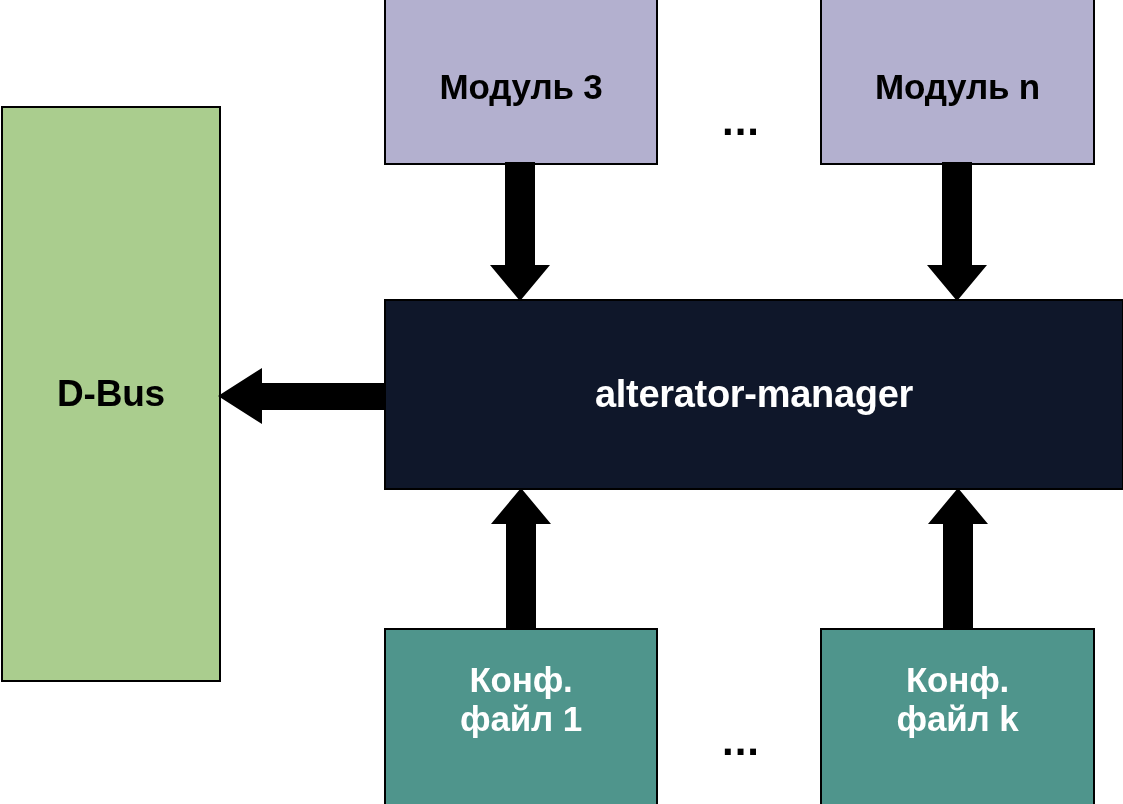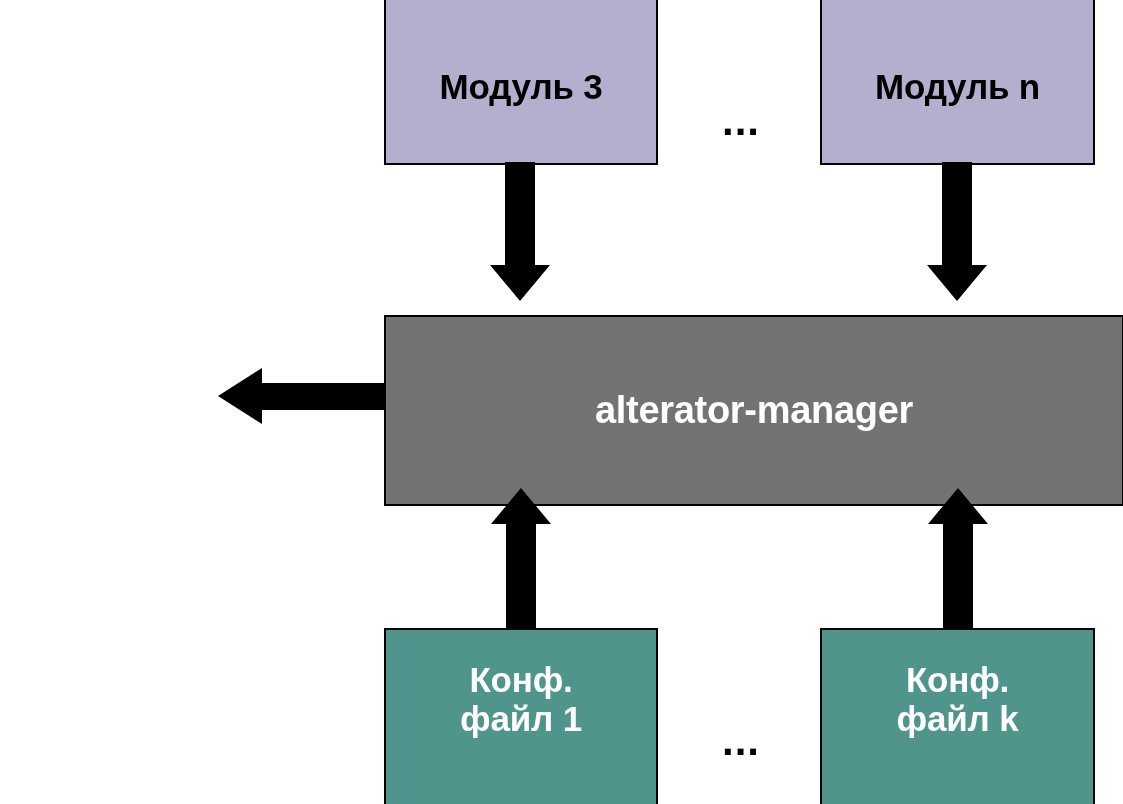--- a/index.html
+++ b/index.html
@@ -59,24 +59,24 @@
     left: 820px;
     top: -48px;
     width: 275px;
     height: 213px;
     align-items: flex-end;
     padding-bottom: 57px;
   }
   
   #manager-box {
     left: 384px;
-    top: 315px;
+    top: 299px;
     width: 740px;
     height: 191px;
-    background: #737373;
+    background: #0f172a;
     color: #ffffff;
     font-size: 38px;
     letter-spacing: -0.3px;
   }
   
   .config-box {
     background: #4f958c;
     color: #ffffff;
     font-size: 35px;
     letter-spacing: -0.2px;
@@ -117,20 +117,23 @@
   #arrow-modulen-manager { left: 927px; top: 162px; }
   #arrow-config1-manager { left: 491px; top: 488px; }
   #arrow-configk-manager { left: 928px; top: 488px; }
   #arrow-manager-dbus   { left: 218px; top: 366px; }
 </style>
 </head>
 <body>
 
 <div id="canvas">
 
+  <div class="box" id="dbus-box">
+    <span>D-Bus</span>
+  </div>
 
   <div class="box module-box" id="module-1-box">
     <span>Модуль 3</span>
   </div>
 
   <div class="box module-box" id="module-n-box">
     <span>Модуль n</span>
   </div>
 
   <div class="ellipsis" id="ellipsis-modules">...</div>

